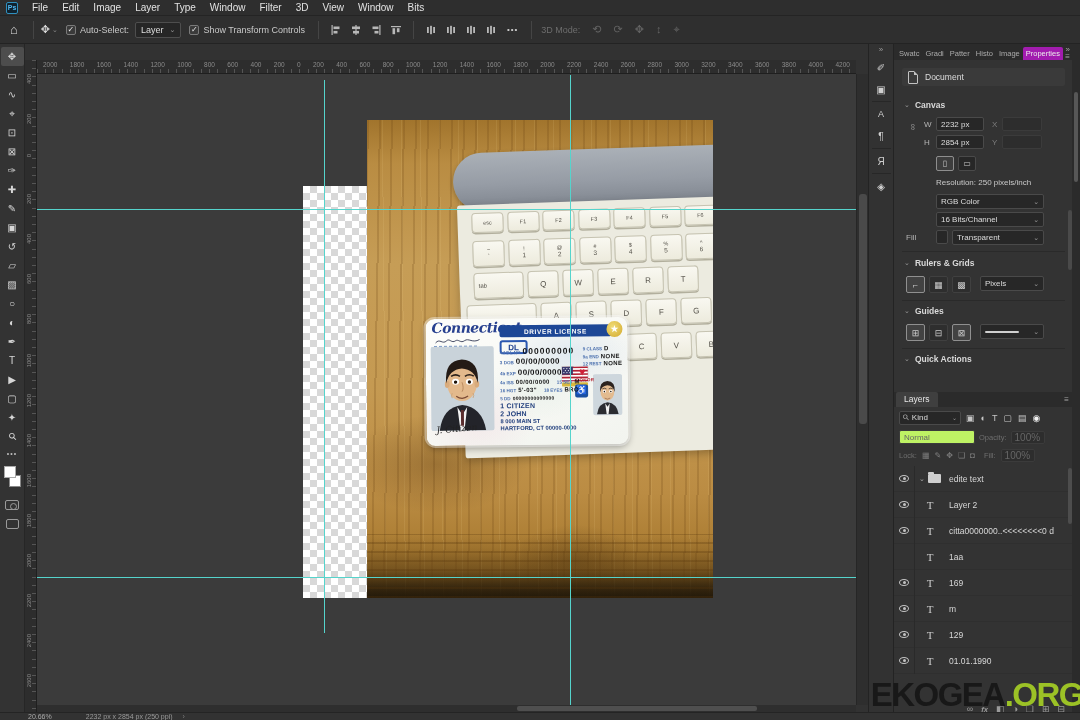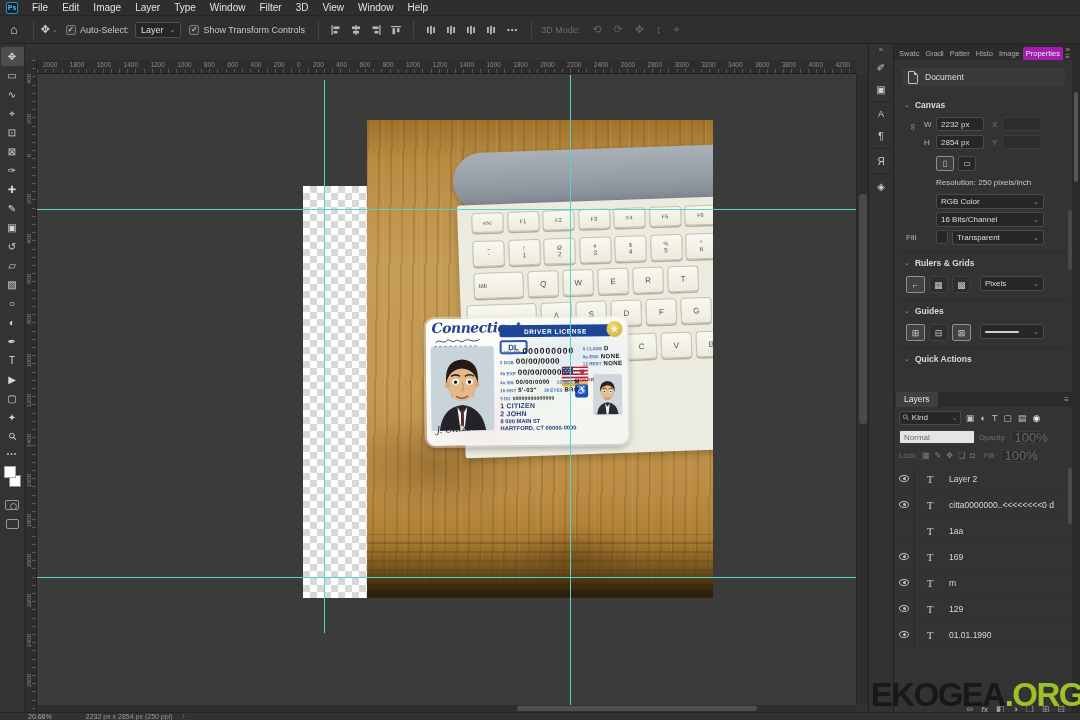--- a/index.html
+++ b/index.html
@@ -201,25 +201,25 @@
   .l-tab{background:#3f3f3f;color:#e6e6e6;font-size:8.5px;padding:2px 8px;border-radius:2px 2px 0 0;margin-left:2px;}
   .l-menu{margin-left:auto;color:#a5a5a5;font-size:8px;margin-right:4px;align-self:center;}
   .l-filter{position:absolute;left:0;top:17px;width:179px;height:17px;display:flex;align-items:center;padding:0 5px;gap:5px;}
   .l-kind{width:62px;height:14px;background:#272727;border:1px solid #4a4a4a;border-radius:2px;
           display:flex;align-items:center;gap:3px;padding:0 3px;font-size:8px;color:#ddd;}
   .l-kind .mag{font-size:8px;color:#aaa;transform:rotate(-45deg);}
   .l-kind .sel-caret{margin-left:auto;font-size:6px;color:#999;}
   .lf-ic{font-size:9px;color:#c6c6c6;}
   .lf-ic.pin{color:#f2f2f2;}
   .l-blend{position:absolute;left:0;top:37px;width:179px;height:16px;display:flex;align-items:center;padding:0 5px;gap:4px;}
-  .l-sel-dis{width:76px;height:14px;background:#e5e5e5;border:1px solid #3b3b3b;border-radius:2px;
+  .l-sel-dis{width:76px;height:14px;background:#bef264;border:1px solid #3b3b3b;border-radius:2px;
              color:#666;font-size:8px;display:flex;align-items:center;padding:0 4px;}
   .dis-lbl{color:#6e6e6e;font-size:7.5px;}
   .l-fld-dis{width:34px;height:13px;background:#2d2d2d;border:1px solid #3b3b3b;border-radius:2px;
-             color:#666;font-size:13px;display:flex;align-items:center;padding:0 3px;}
+             color:#666;font-size:10px;display:flex;align-items:center;padding:0 3px;}
   .l-lock{position:absolute;left:0;top:55px;width:179px;height:16px;display:flex;align-items:center;padding:0 5px;gap:5px;}
   .lk-ic{font-size:8px;color:#7d7d7d;}
   .l-list{position:absolute;left:0;top:74px;width:179px;height:234px;overflow:hidden;}
   .lrow{position:relative;width:179px;height:26px;display:flex;align-items:center;border-bottom:1px solid #2f2f2f;}
   .eyecell{width:21px;height:26px;border-right:1px solid #2a2a2a;display:flex;align-items:center;justify-content:center;}
   .eye{width:10px;height:7px;border:1px solid #c2c2c2;border-radius:50%;position:relative;}
   .eye::after{content:"";position:absolute;left:2.5px;top:1px;width:3px;height:3px;background:#c2c2c2;border-radius:50%;}
   .lbadge{width:30px;display:flex;align-items:center;justify-content:center;gap:2px;}
   .l-T{color:#cfcfcf;font-size:11px;font-family:"Liberation Serif",serif;}
   .folder{width:13px;height:9px;background:#cfcfcf;border-radius:1px;position:relative;}
@@ -262,21 +262,21 @@
         <span class="menu-item">File</span>
         <span class="menu-item">Edit</span>
         <span class="menu-item">Image</span>
         <span class="menu-item">Layer</span>
         <span class="menu-item">Type</span>
         <span class="menu-item">Window</span>
         <span class="menu-item">Filter</span>
         <span class="menu-item">3D</span>
         <span class="menu-item">View</span>
         <span class="menu-item">Window</span>
-        <span class="menu-item">Help</span>
+        <span class="menu-item">Bits</span>
       </div>
   </div>
 
   <div class="optionsbar">
     <span class="ob-home">⌂</span>
     <span class="ob-div"></span>
     <span class="ob-tool">✥</span>
     <span class="ob-caret">⌄</span>
     <span class="cb">✓</span>
     <span class="ob-label">Auto-Select:</span>
@@ -814,20 +814,30 @@
           </span>
         <span class="dis-lbl" style="margin-left:4px;">Fill:</span>
         <span class="l-fld-dis">100%</span>
       </div>
       <div class="l-list" id="layer-list">
           <div class="lrow">
             <div class="eyecell">
               <div class="eye"></div>
             </div>
             <div class="lbadge">
+              <span class="gcar">⌄</span>
+              <div class="folder"></div>
+            </div>
+            <span class="lname">edite text</span>
+          </div>
+          <div class="lrow">
+            <div class="eyecell">
+              <div class="eye"></div>
+            </div>
+            <div class="lbadge">
               <span class="l-T">T</span>
             </div>
             <span class="lname">Layer 2</span>
           </div>
           <div class="lrow">
             <div class="eyecell">
               <div class="eye"></div>
             </div>
             <div class="lbadge">
               <span class="l-T">T</span>

